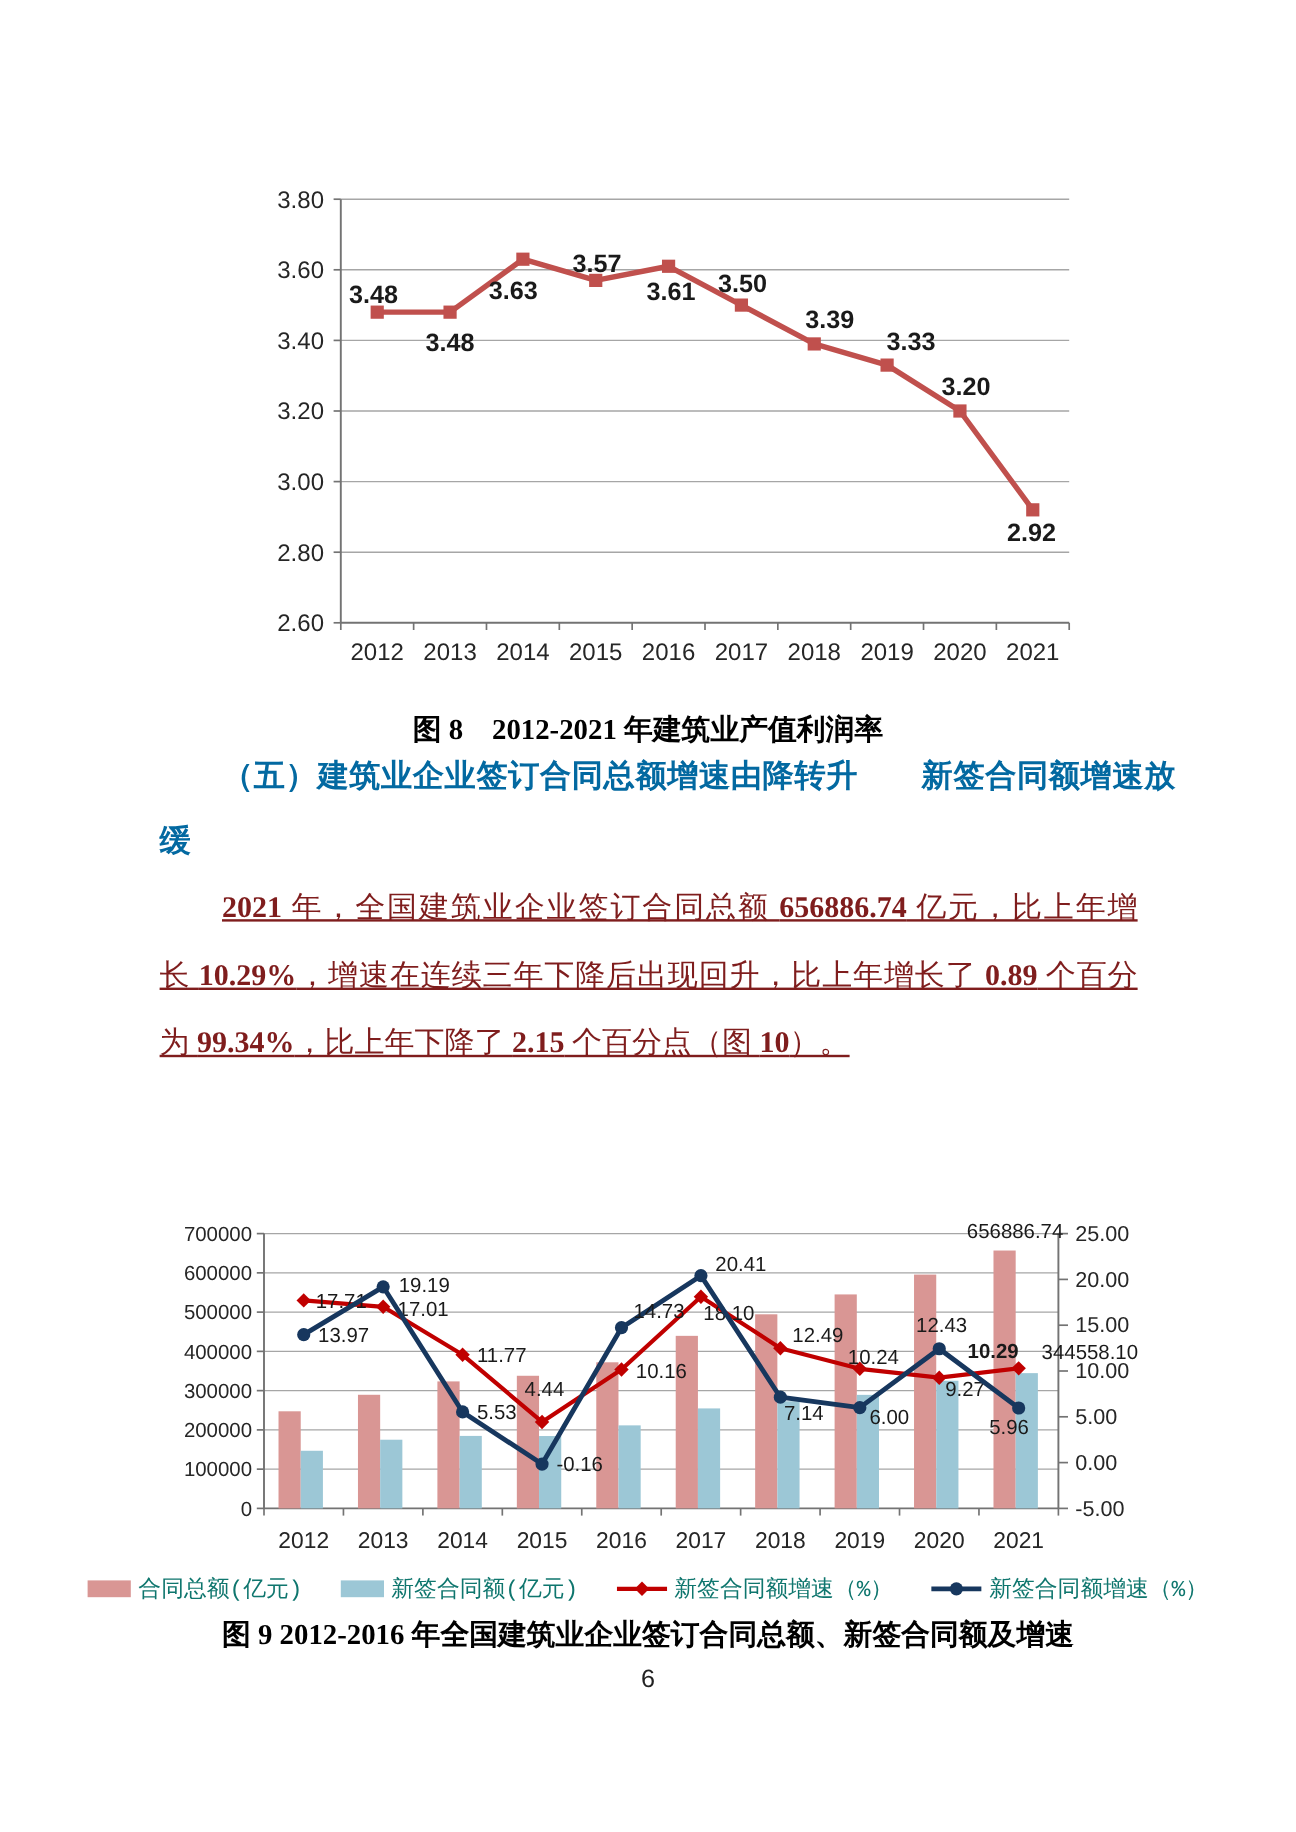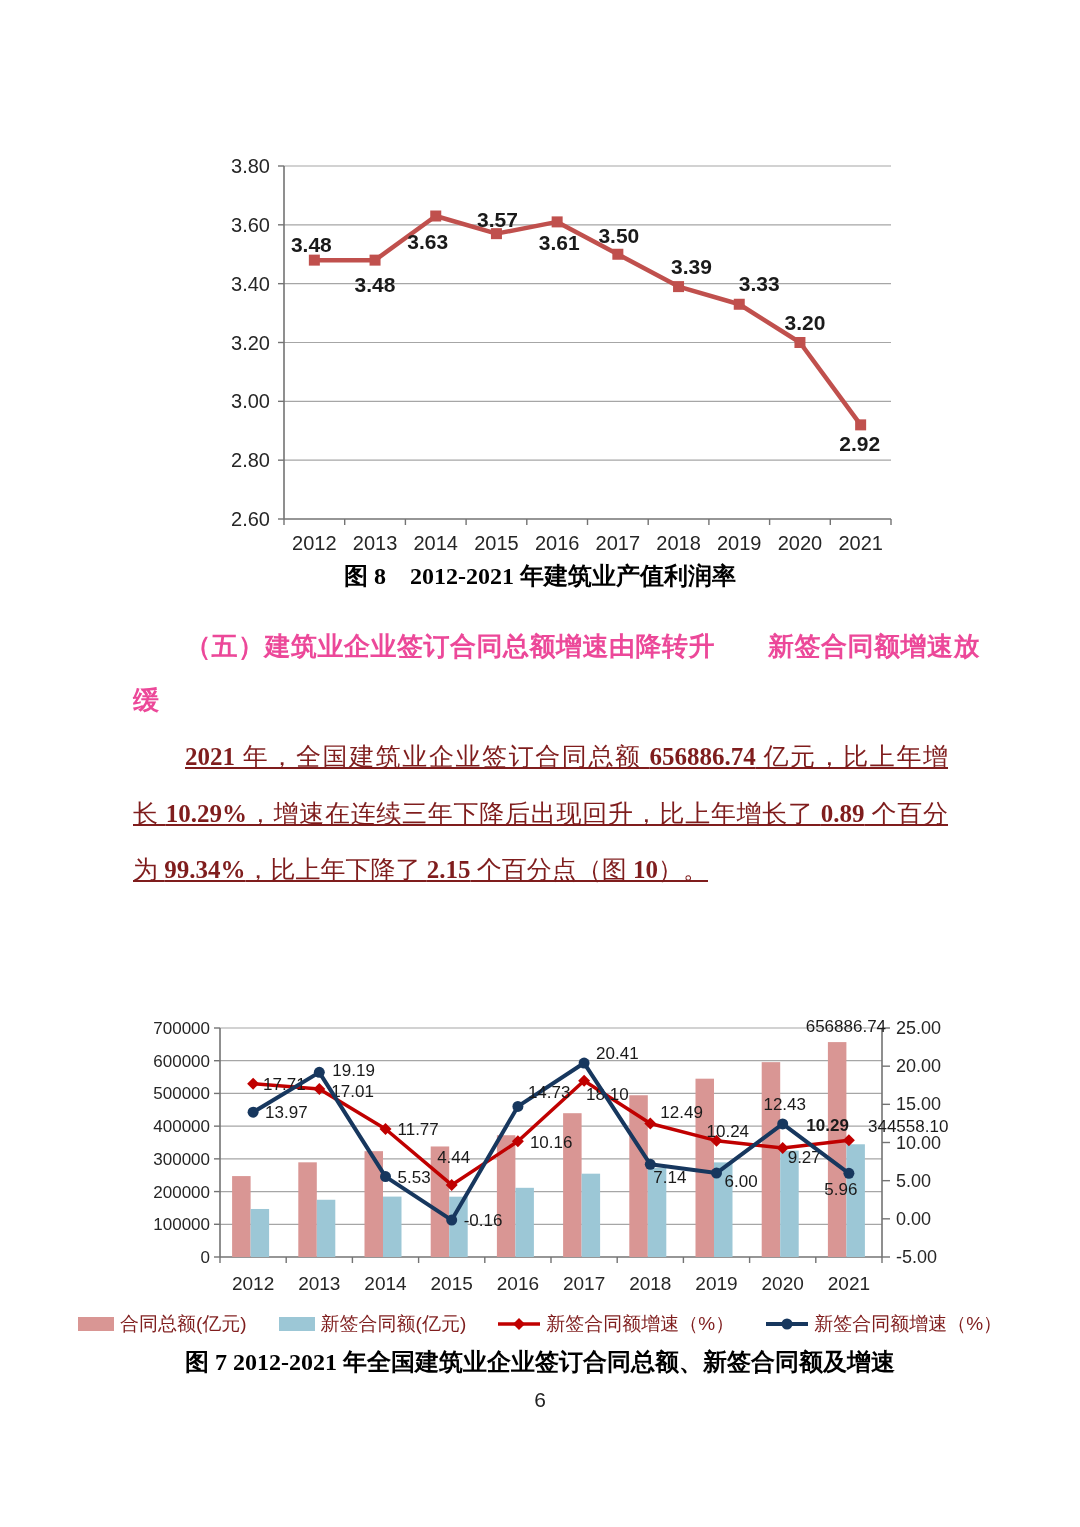--- a/index.html
+++ b/index.html
@@ -12,28 +12,28 @@
   svg{display:block;}
   svg text{font-family:"Liberation Sans","DejaVu Sans",sans-serif;}
 
   
   .fig-caption{
     left:120px;width:840px;text-align:center;
     font-size:24px;font-weight:bold;color:#000;
     font-family:"Liberation Serif","DejaVu Serif",serif;
     white-space:nowrap;
   }
-  #caption8{top:560px;}
+  #caption8{top:592px;}
   #caption9{top:1346px;left:140px;width:800px;}
 
   
   .heading-line{
     left:133px;width:815px;font-size:26px;font-weight:bold;
     font-family:"Liberation Sans","DejaVu Sans",sans-serif;
-    color:#ec4899;white-space:nowrap;letter-spacing:0.5px;
+    color:#0369a1;white-space:nowrap;letter-spacing:0.5px;
   }
   #heading1{top:629px;padding-left:52px;width:763px;}
   #heading2{top:683px;}
 
   
   #paragraph{left:133px;top:729px;width:815px;}
   .body-line{
     font-size:25px;line-height:56.5px;height:56.5px;color:#7f1d1d;
     text-align:justify;text-align-last:justify;white-space:nowrap;text-decoration:underline;
   }
@@ -41,22 +41,22 @@
   .body-line.last{text-align:left;text-align-last:left;}
   .body-line .num{font-weight:bold;}
 
   
   #legend{
     left:140px;top:1310px;width:800px;height:28px;
     display:flex;justify-content:center;align-items:center;gap:32px;
   }
   .legend-item{display:flex;align-items:center;gap:6px;}
   .legend-label{
-    font-size:19px;color:#7f1d1d;white-space:nowrap;
-    font-family:Liberation Sans, sans-serif;
+    font-size:19px;color:#0f766e;white-space:nowrap;
+    font-family:Liberation Mono, monospace;
   }
   .swatch{width:36px;height:14px;display:inline-block;}
 
   #page-number{
     left:0;top:1388px;width:1080px;text-align:center;
     font-size:21px;color:#222;
     font-family:"Liberation Sans","DejaVu Sans",sans-serif;
   }
 </style>
 </head>
@@ -286,15 +286,15 @@
   </div>
   <div class="legend-item">
     <svg width="42" height="14" viewBox="0 0 42 14">
       <line x1="0" y1="7" x2="42" y2="7" stroke="#17375E" stroke-width="4"></line>
       <circle cx="21" cy="7" r="5.5" fill="#17375E"></circle>
     </svg>
     <span class="legend-label">新签合同额增速（%）</span>
   </div>
 </div>
 
-<div id="caption9" class="abs fig-caption">图 7 2012-2021 年全国建筑业企业签订合同总额、新签合同额及增速</div>
+<div id="caption9" class="abs fig-caption">图 9 2012-2016 年全国建筑业企业签订合同总额、新签合同额及增速</div>
 
 <div id="page-number" class="abs">6</div>
 
 </body></html>

